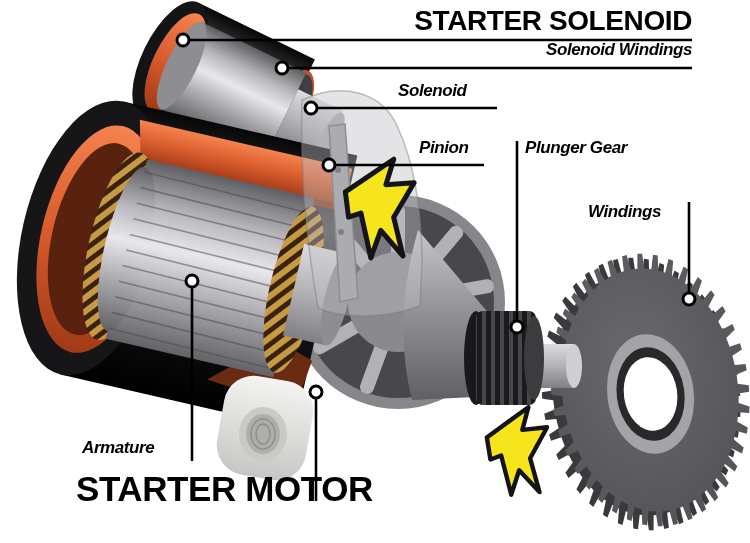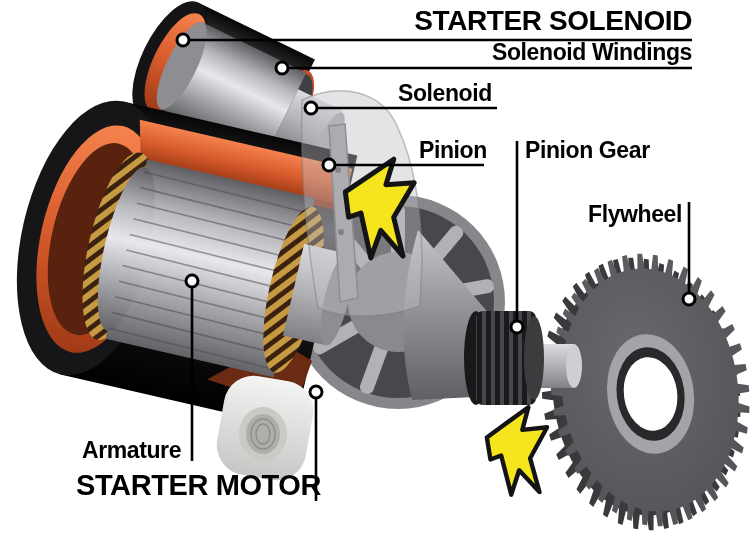--- a/index.html
+++ b/index.html
@@ -17,22 +17,22 @@
          stroke-width:5;stroke-linejoin:round;}
   .label{
     position:absolute;
     color:var(--label-text,#000);
     font-weight:bold;
     letter-spacing:-0.4px;
     white-space:nowrap;
     line-height:1;
   }
   .label.big{font-size:28px;}
-  .label.mid{font-size:23px;}
-  .label.huge{font-size:29px;}
+  .label.mid{font-size:17px;font-style:italic;}
+  .label.huge{font-size:35px;}
   .r{right:58px;text-align:right;}
 </style>
 </head>
 <body>
 
 <div id="stage" style="--background: #ffffff; --label-text: #000000; --leader-line: #000000; --callout-dot-fill: #ffffff; --arrow-yellow: #F6E41C; --arrow-outline: #141414; --housing-orange: #DD6136; --casing-black: #1d1d1f; --metal-gray: #ABABAF; --winding-gold: #C69A42; --winding-brown: #3A2110; --gear-gray: #58585C; --bracket-gray: #E9E9E7;">
 
 <svg id="art" width="750" height="543" viewBox="0 0 750 543">
   <defs>
     <linearGradient id="shellGrad" x1="0" y1="0" x2="0" y2="1">
@@ -207,18 +207,18 @@
     <circle class="dot" cx="689" cy="299" r="6"></circle>
     <circle class="dot" cx="192" cy="281" r="6"></circle>
     <circle class="dot" cx="316" cy="392" r="6"></circle>
   </g>
 </svg>
 
 <div class="label big r" style="top:7px">STARTER SOLENOID</div>
 <div class="label mid r" style="top:41px">Solenoid Windings</div>
 <div class="label mid" style="left:398px;top:82px">Solenoid</div>
 <div class="label mid" style="left:419px;top:139px">Pinion</div>
-<div class="label mid" style="left:525px;top:139px">Pinion Gear</div>
-<div class="label mid" style="left:588px;top:203px">Flywheel</div>
+<div class="label mid" style="left:525px;top:139px">Plunger Gear</div>
+<div class="label mid" style="left:588px;top:203px">Windings</div>
 <div class="label mid" style="left:82px;top:439px">Armature</div>
 <div class="label huge" style="left:76px;top:471px">STARTER MOTOR</div>
 
 </div>
 
 </body></html>

